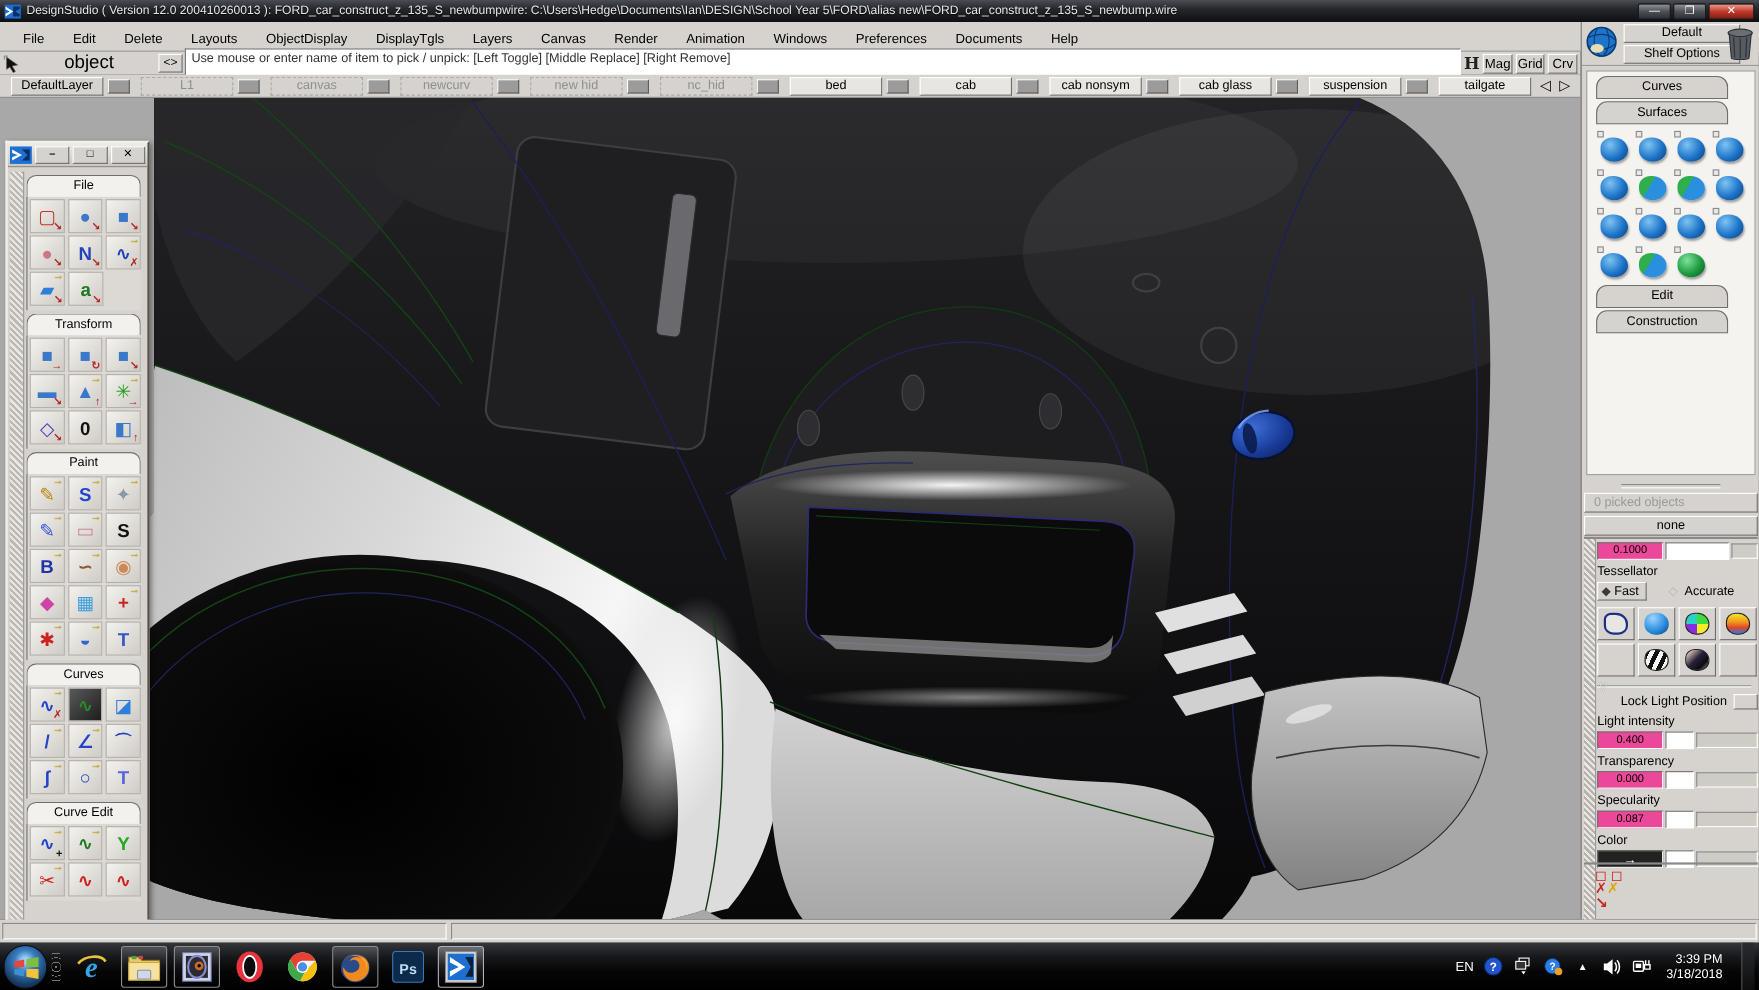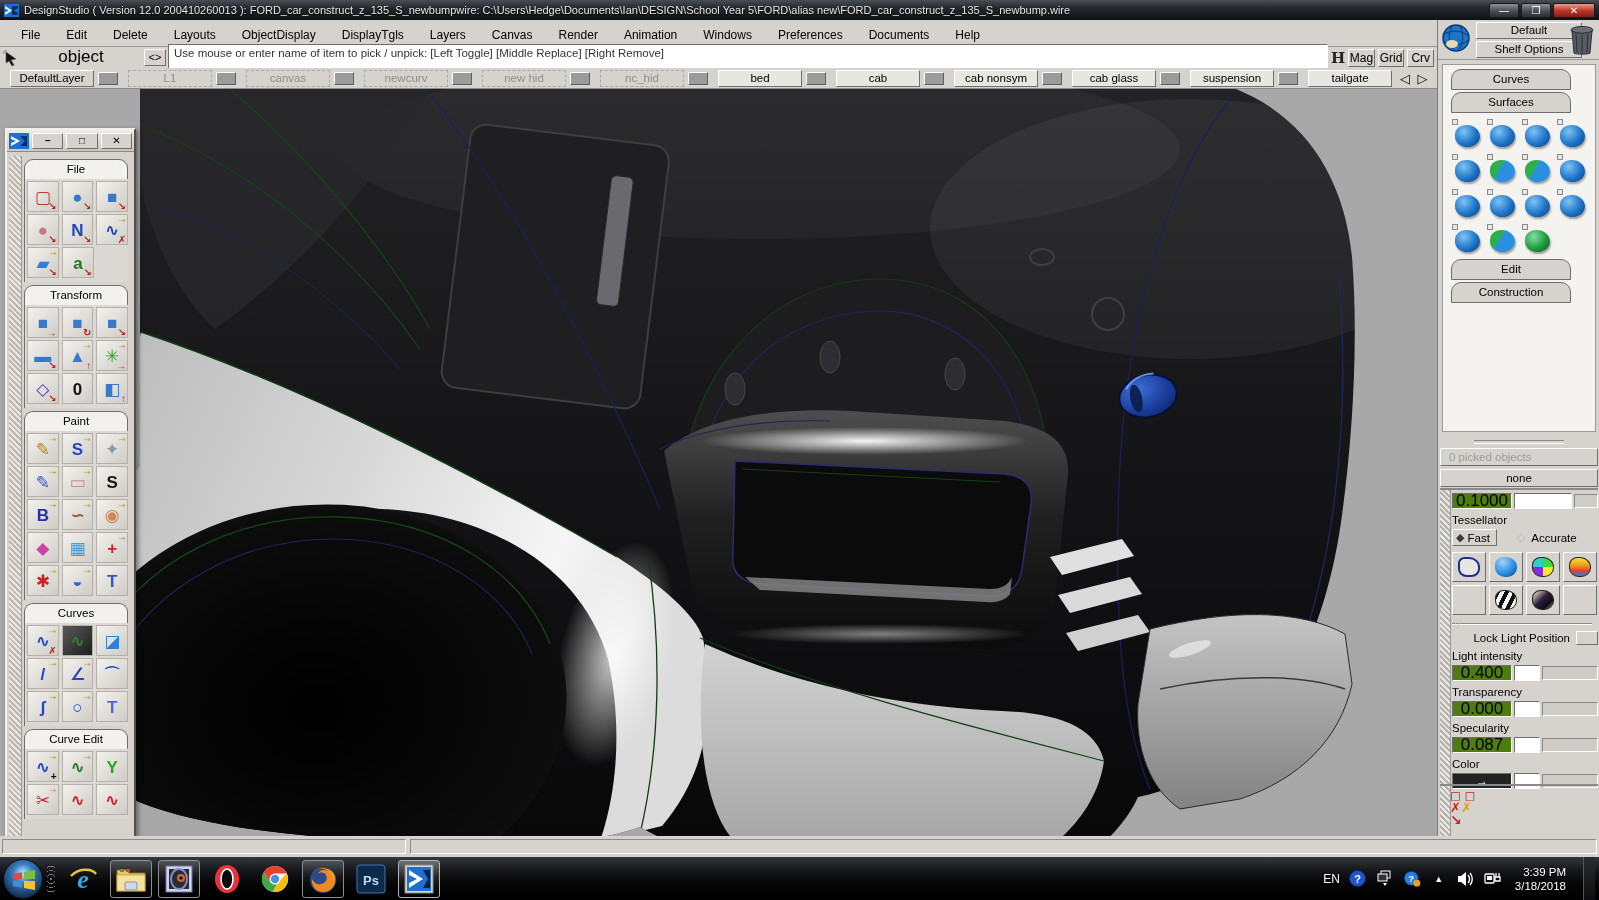--- a/index.html
+++ b/index.html
@@ -85,21 +85,21 @@
   .sicon.mix .blob { background:linear-gradient(120deg,#2fae4e 40%,#2b8fe0 40%); }
   #picked-wrap { position:absolute; left:2px; top:420px; width:158px; }
   #picked-slider { height:4px; width:90px; margin:0 auto 4px auto; border-top:1px solid #8a8a8a; border-bottom:1px solid #fff; }
   #picked-bar { height:18px; line-height:16px; padding-left:8px; color:#9a9a9a; font-size:11.5px;
      background:#d6d3ce; border:1px solid; border-color:#fff #6e6e6e #6e6e6e #fff; }
   #none-bar { height:18px; line-height:16px; margin-top:3px; text-align:center; font-size:11.5px; }
   #props { position:absolute; left:2px; top:468px; width:158px; bottom:0; border-top:2px solid #8a8a8a; padding-left:12px; }
   #props:before { content:""; position:absolute; left:0; top:0; bottom:0; width:10px;
      background:repeating-linear-gradient(45deg,#e8e6e2 0 2px,#b7b3ac 2px 4px); border-right:1px solid #9a9a9a; }
   .fieldrow { display:flex; align-items:center; margin-top:3px; }
-  .numfield { width:60px; height:16px; font-size:17px; line-height:14px; text-align:center; background:#4d7c0f;
+  .numfield { width:60px; height:16px; font-size:10px; line-height:14px; text-align:center; background:#ec4899;
      border:1px solid; border-color:#6e6e6e #fff #fff #6e6e6e; }
   .minifield { width:26px; height:16px; background:#fff; border:1px solid; border-color:#6e6e6e #fff #fff #6e6e6e; margin-left:2px; }
   .track { flex:1; height:14px; margin-left:2px; background:#cfccc6; border:1px solid; border-color:#8a8a8a #fff #fff #8a8a8a; }
   .plabel { font-size:11.5px; margin-top:5px; }
   #tess-row { display:flex; align-items:center; margin-top:3px; gap:6px; font-size:11.5px; }
   #fast-box { display:flex; align-items:center; gap:3px; padding:1px 6px 1px 3px; background:#d6d3ce;
      border:1px solid; border-color:#fff #6e6e6e #6e6e6e #fff; }
   .dia { font-size:11px; }
   #disp-grid { display:grid; grid-template-columns:repeat(4,34px); gap:3px; margin-top:6px; }
   .dicon { width:34px; height:30px; background:#d6d3ce; border:1px solid; border-color:#fff #6e6e6e #6e6e6e #fff; position:relative; }

